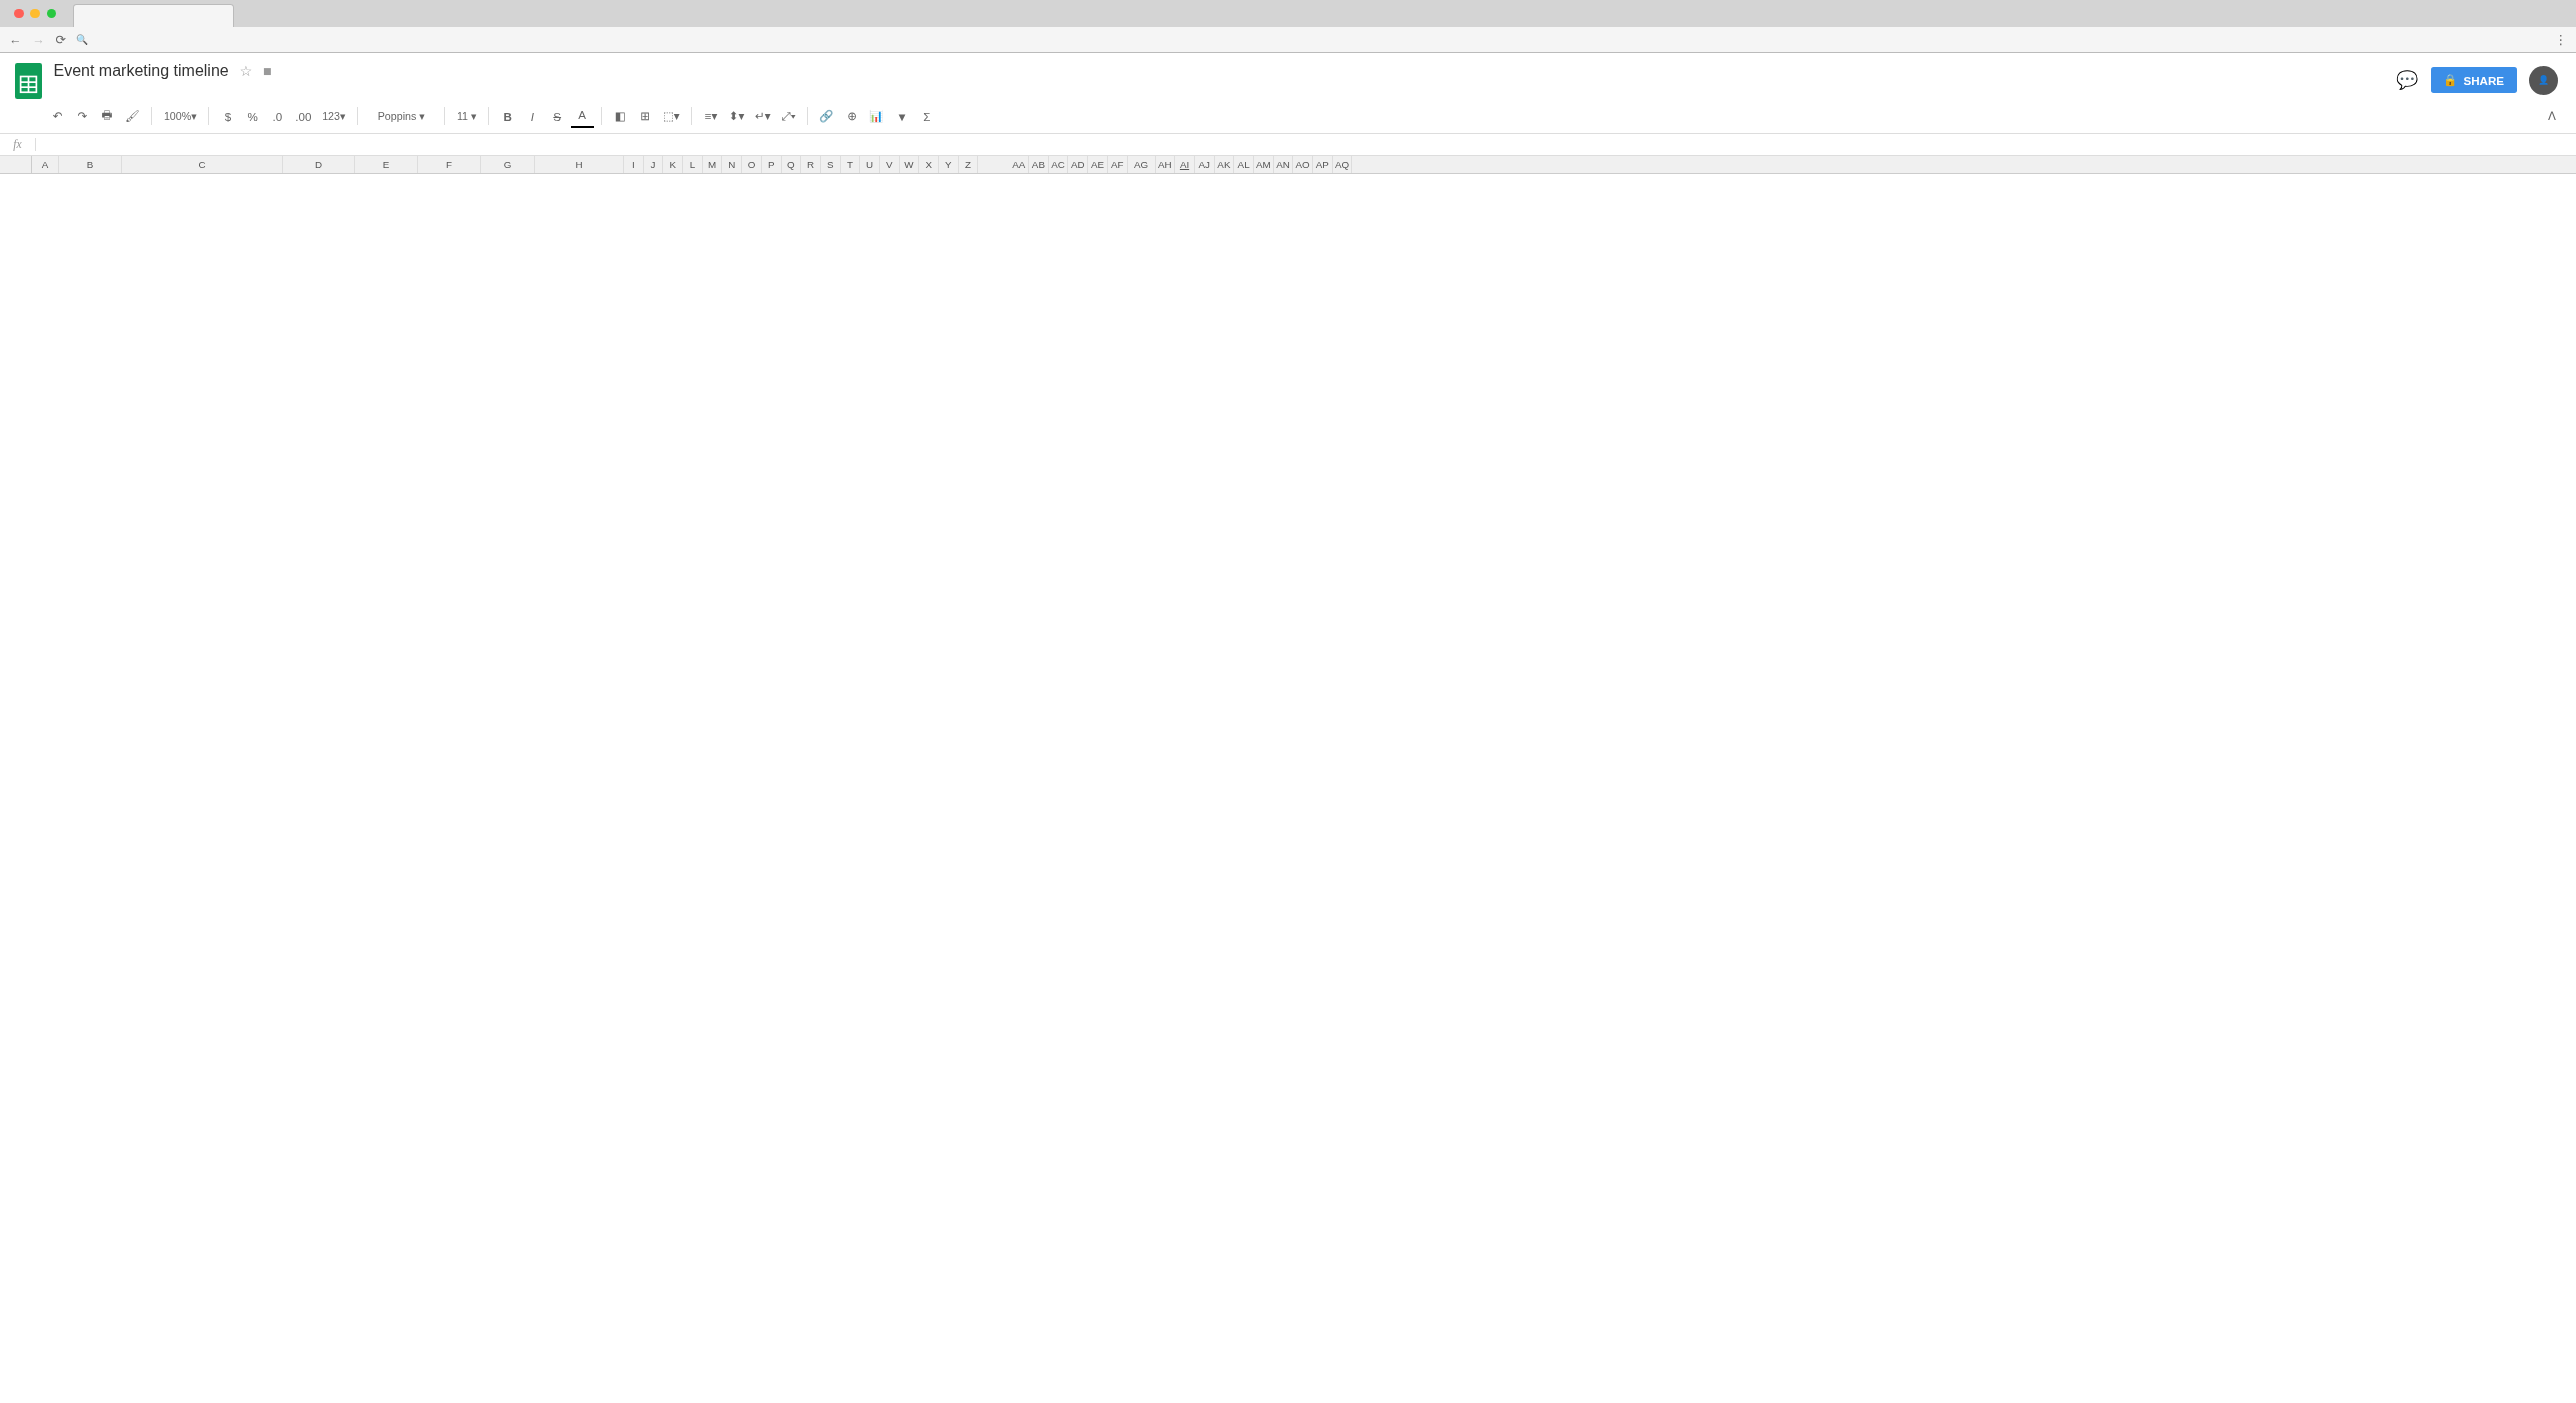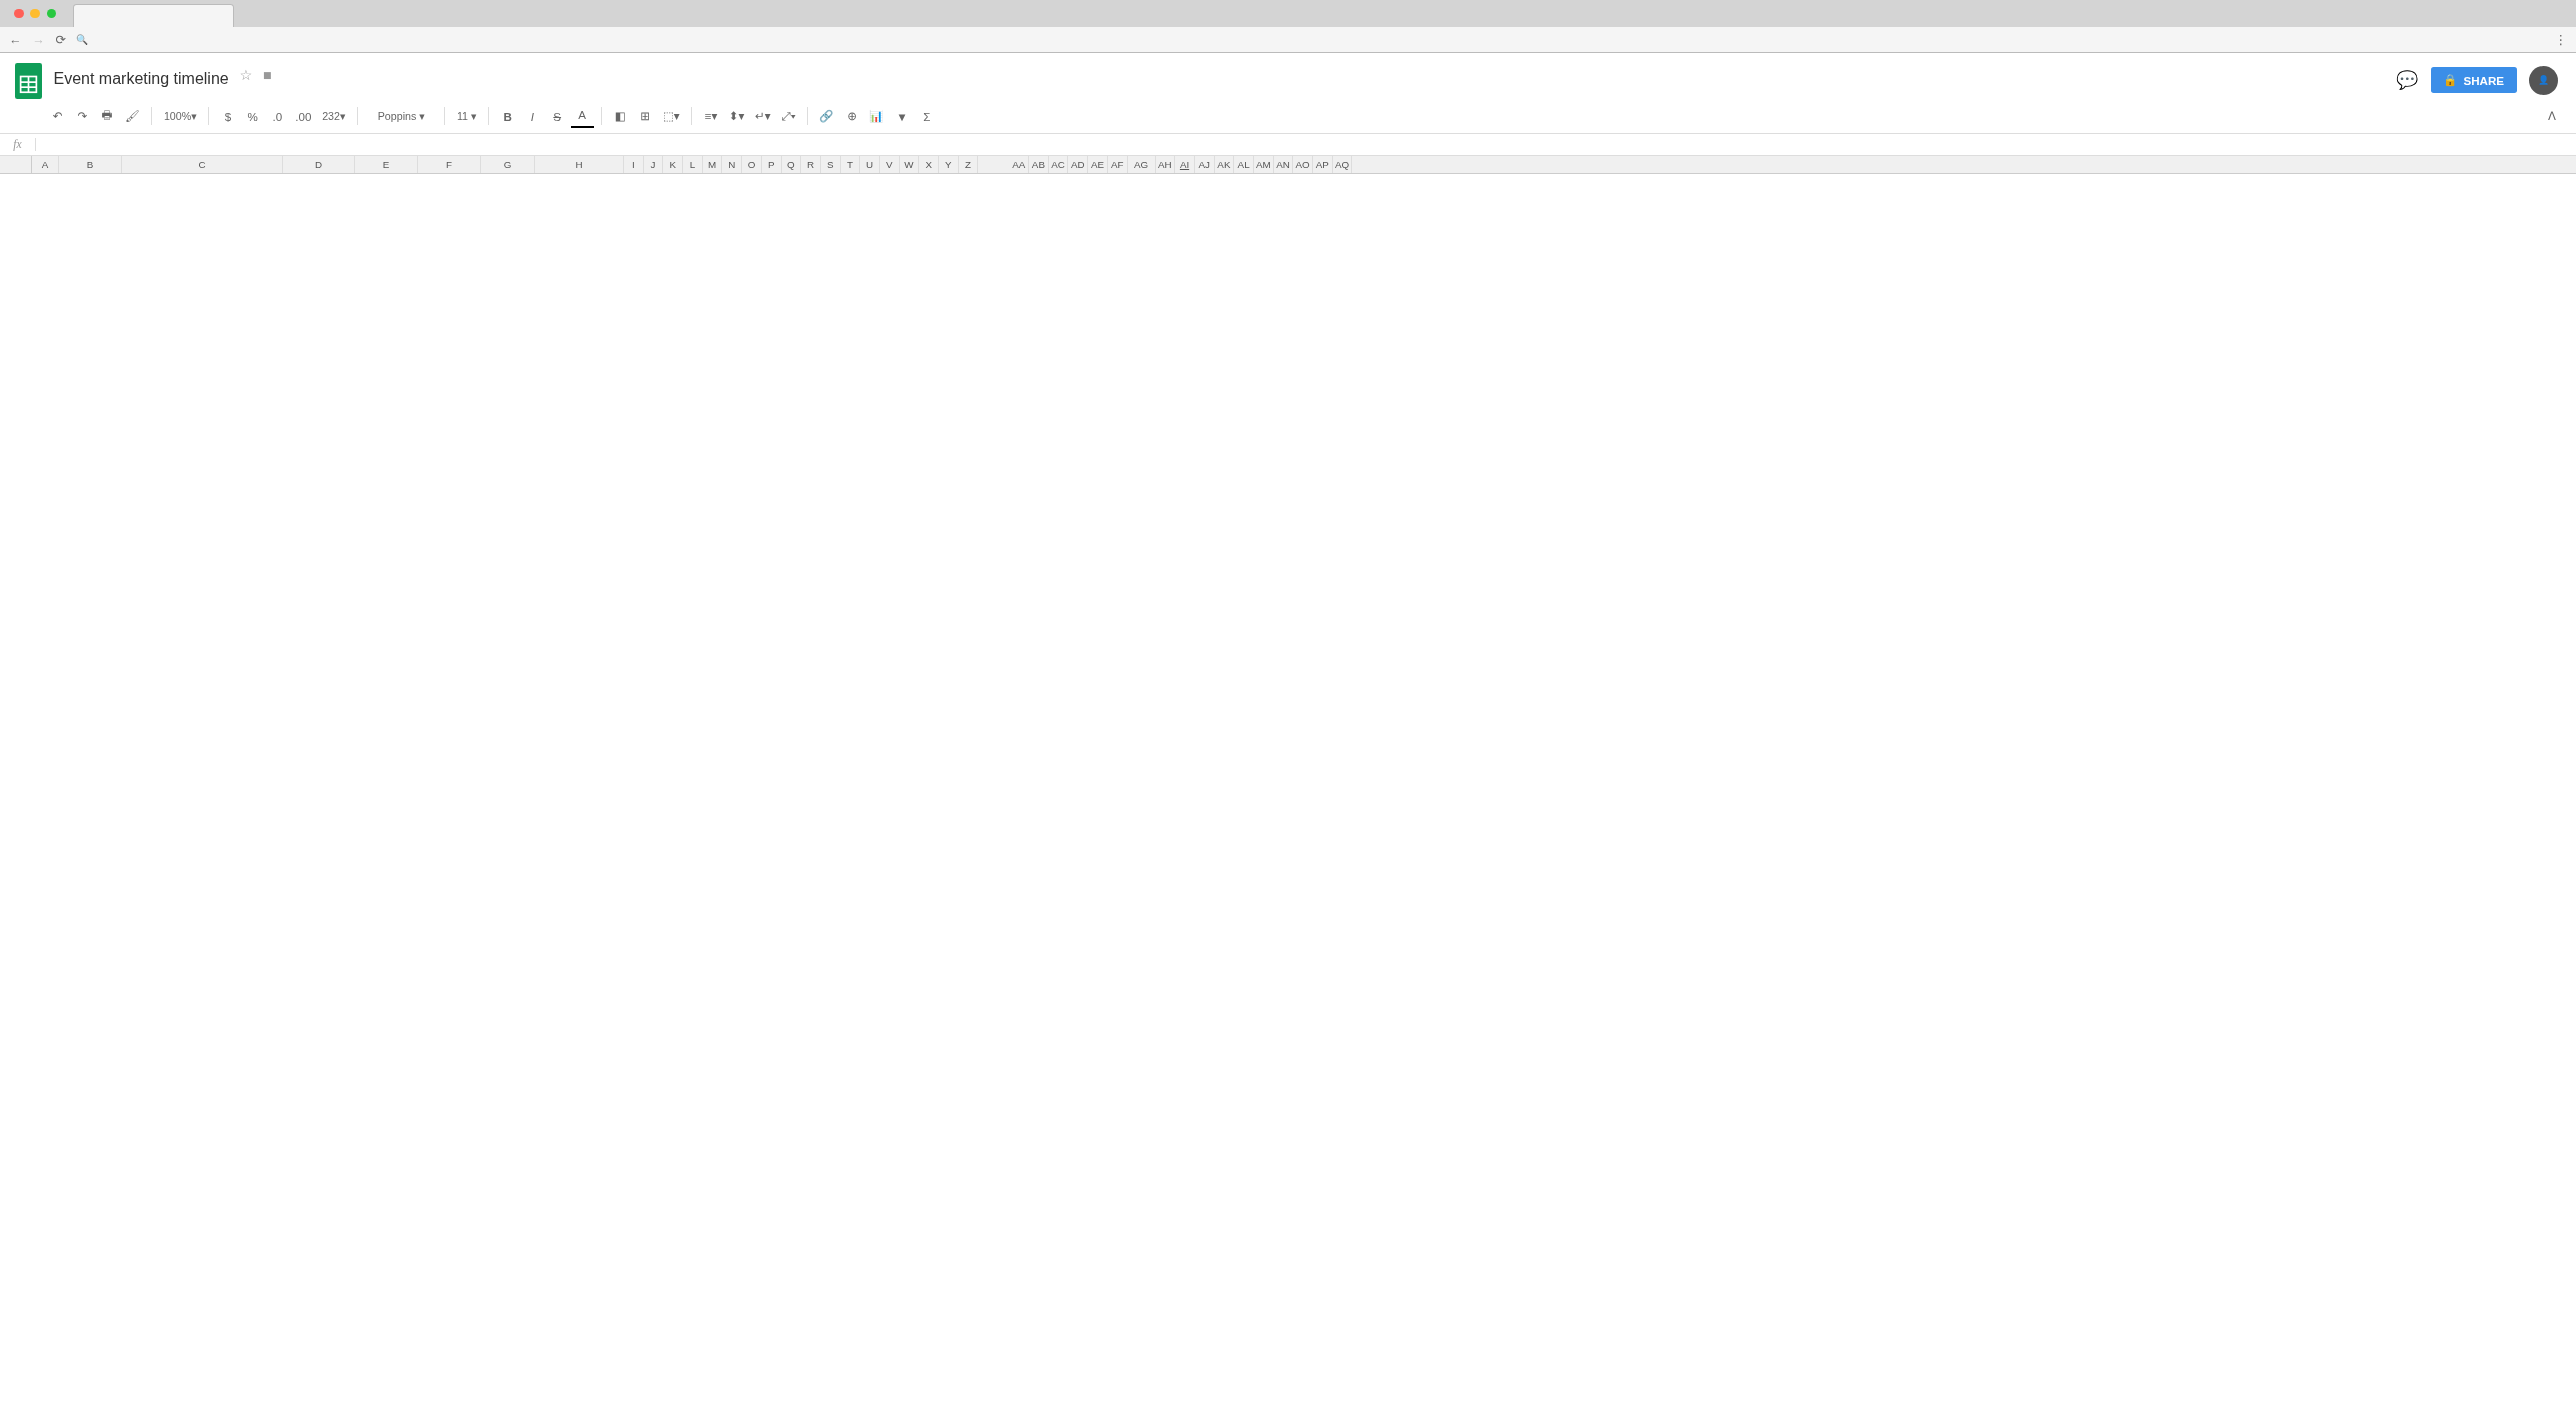--- a/index.html
+++ b/index.html
@@ -14,21 +14,21 @@
 .browser-tab { background: #f5f5f5; height: 23px; width: 161px; margin-left: 9px; border-radius: 3.6px 3.6px 0 0; border:0.9px solid #bbb; border-bottom:none; align-self:flex-end; }
 .addr-bar { height: 25px; background: #f5f5f5; display: flex; align-items: center; padding: 0 9px; gap: 10.7px; color: #666; font-size:12.5px; }
 .addr-bar .url { flex:1; font-size:10.7px; color:#777; }
 
 
 .app-header { display:flex; align-items:flex-start; padding: 7.2px 12.5px 0; gap:9px; }
 .sheets-logo { width:32px; height:41px; display:flex; align-items:center; justify-content:center; }
 .sheets-logo svg { width: 29px; height: 36px; }
 .title-area { flex:1; }
 .doc-title-row { display:flex; align-items:center; gap:10.7px; padding-top:1.8px;}
-.doc-title { font-size:16px; color:#333;margin-top:8px; }
+.doc-title { font-size:16px; color:#333; }
 .star-icon, .folder-icon-small { color:#999; font-size:14.3px; }
 .menubar { display:flex; gap:1.8px; padding-top:1.8px; font-size:11.6px; color:#333; }
 .menubar span { padding:3.6px 7.2px; cursor:pointer; }
 .last-edit { color:#777; text-decoration:underline; font-size:11.6px; padding:3.6px 7.2px;}
 .header-right { display:flex; align-items:center; gap:12.5px; padding-top:5.4px; padding-right:5.4px;}
 .comments-btn { color:#666; font-size:18px;}
 .share-btn { background:#3b8ee8; color:#fff; font-weight:bold; padding:6.3px 12.5px; border-radius:2.7px; font-size:11.6px; display:flex; align-items:center; gap:5.4px; cursor:pointer;}
 .avatar { width:29px; height:29px; border-radius:50%; background:#555; overflow:hidden; display:flex; align-items:center; justify-content:center; color:#fff; font-size:9px;}
 
 
@@ -149,21 +149,21 @@
   <div class="tb-item">↷</div>
   <div class="tb-item">🖶</div>
   <div class="tb-item">🖌</div>
   <div class="tb-sep"></div>
   <div class="tb-item tb-text"><span>100%</span> ▾</div>
   <div class="tb-sep"></div>
   <div class="tb-item">$</div>
   <div class="tb-item">%</div>
   <div class="tb-item">.0</div>
   <div class="tb-item">.00</div>
-  <div class="tb-item tb-text"><span>232</span> ▾</div>
+  <div class="tb-item tb-text"><span>123</span> ▾</div>
   <div class="tb-sep"></div>
   <div class="tb-item tb-text" style="min-width:72px"><span>Poppins</span> &nbsp;▾</div>
   <div class="tb-sep"></div>
   <div class="tb-item tb-text"><span>11</span> &nbsp;▾</div>
   <div class="tb-sep"></div>
   <div class="tb-item">
       <b>B</b>
     </div>
   <div class="tb-item">
       <i>I</i>

